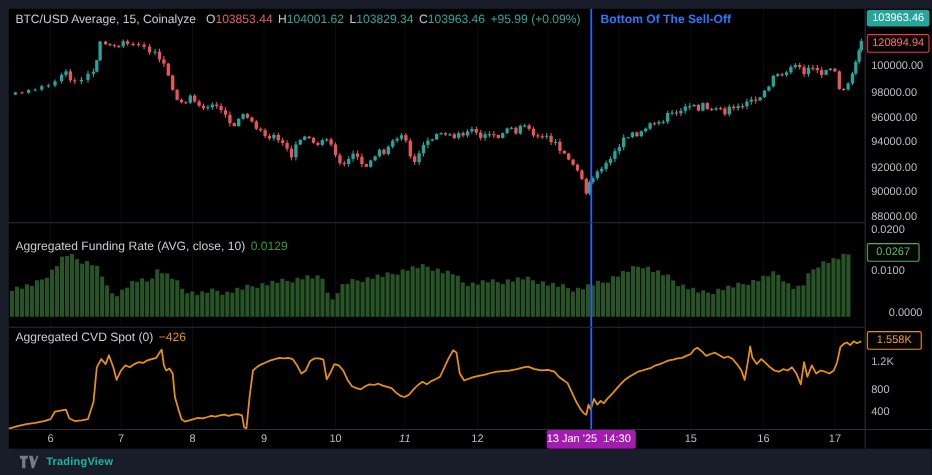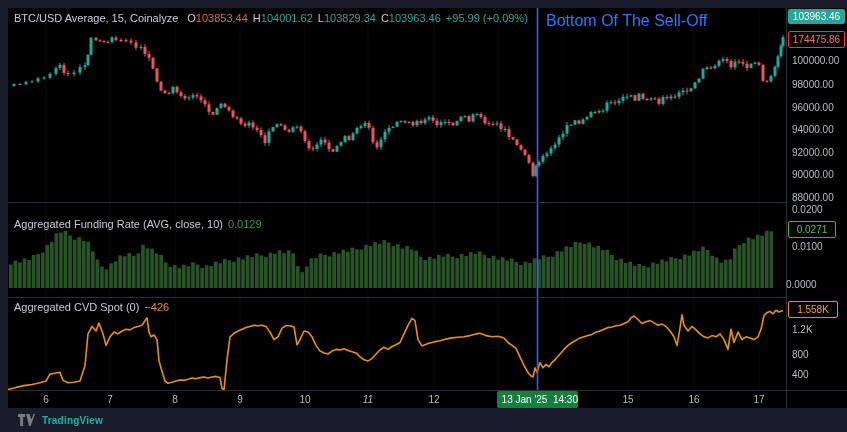--- a/index.html
+++ b/index.html
@@ -10,30 +10,30 @@
   .pane-header{position:absolute;left:14px;font-size:11px;line-height:13px;color:#C9CCD4;z-index:3;white-space:pre;}
   #hdr1{top:12px;}
   #hdr2{top:206px;margin-top:12px;}
   #hdr3{top:301px;}
   .hgap{display:inline-block;width:9px;}
   .sgap{display:inline-block;width:5px;}
   .val-up{color:#2EA89B;}
   .val-down{color:#E0606A;}
   .val-green{color:#2F9E41;}
   .val-orange{color:#E8920C;}
-  .annotation{position:absolute;left:546px;top:12px;font-size:16px;font-weight:400;color:#2979FF;z-index:3;}
+  .annotation{position:absolute;left:546px;top:12px;font-size:11px;font-weight:700;color:#2979FF;z-index:3;}
   .tick{position:absolute;font-size:10px;line-height:12px;color:#B8BCC4;z-index:1;}
   .badge{position:absolute;left:788px;height:15px;line-height:15px;font-size:10px;text-align:center;
          border-radius:2px;z-index:4;white-space:pre;}
   .badge-teal{top:9px;width:57px;background:#26A69A;color:#FFFFFF;}
   .badge-redline{top:31px;width:55px;border:1px solid #F23645;color:#F8716B;background:rgba(5,5,5,.9);}
   .badge-greenline{top:221px;width:46px;border:1px solid #4CAF50;color:#5BBF60;background:rgba(5,5,5,.9);}
   .badge-orangeline{top:301px;width:48px;border:1px solid #E8920C;color:#EFA12B;background:rgba(5,5,5,.9);}
-  .time-badge{position:absolute;left:497px;top:391px;width:81px;height:17px;line-height:17px;background:#15803d;
-              color:#FFFFFF;font-size:10px;text-align:right;border-radius:2px;z-index:4;white-space:pre;}
+  .time-badge{position:absolute;left:497px;top:391px;width:81px;height:17px;line-height:17px;background:#a21caf;
+              color:#FFFFFF;font-size:10px;text-align:left;border-radius:2px;z-index:4;white-space:pre;}
   .footer{position:absolute;left:0;top:408px;width:847px;height:24px;background:#181D29;display:flex;
           align-items:center;padding-left:18px;box-sizing:border-box;gap:7px;z-index:5;}
   .footer-brand{font-size:10px;font-weight:600;color:#14b8a6;letter-spacing:.2px;}
   .axis-zone{position:absolute;z-index:2;}
 </style>
 </head>
 <body>
 
 <div class="stage">
   <div class="surface"></div>
@@ -617,41 +617,41 @@
       <div class="tick" style="left: 6px; top: 24px;">102000.00</div>
       <div class="tick" style="left: 6px; top: 47px;">100000.00</div>
       <div class="tick" style="left: 6px; top: 71px;">98000.00</div>
       <div class="tick" style="left: 6px; top: 94px;">96000.00</div>
       <div class="tick" style="left: 6px; top: 116px;">94000.00</div>
       <div class="tick" style="left: 6px; top: 139px;">92000.00</div>
       <div class="tick" style="left: 6px; top: 161px;">90000.00</div>
       <div class="tick" style="left: 6px; top: 184px;">88000.00</div>
       <div class="tick" style="left: 6px; top: 196px;">0.0200</div>
       <div class="tick" style="left: 6px; top: 233px;">0.0100</div>
-      <div class="tick" style="left: 0; top: 271px;">0.0000</div>
+      <div class="tick" style="left: 22px; top: 271px;">0.0000</div>
       <div class="tick" style="left: 6px; top: 316px;">1.2K</div>
       <div class="tick" style="left: 6px; top: 341px;">800</div>
       <div class="tick" style="left: 6px; top: 361px;">400</div>
     </div>
   <div id="time-axis" class="axis-zone" style="left:8px;top:390px;width:839px;height:18px;">
       <div class="tick" style="left: 38px; top: 4px; transform: translateX(-50%);">6</div>
       <div class="tick" style="left: 102px; top: 4px; transform: translateX(-50%);">7</div>
       <div class="tick" style="left: 167px; top: 4px; transform: translateX(-50%);">8</div>
       <div class="tick" style="left: 232px; top: 4px; transform: translateX(-50%);">9</div>
       <div class="tick" style="left: 297px; top: 4px; transform: translateX(-50%);">10</div>
       <div class="tick" style="left: 360px; top: 4px; transform: translateX(-50%); font-style: italic;">11</div>
       <div class="tick" style="left: 426px; top: 4px; transform: translateX(-50%);">12</div>
       <div class="tick" style="left: 620px; top: 4px; transform: translateX(-50%);">15</div>
       <div class="tick" style="left: 686px; top: 4px; transform: translateX(-50%);">16</div>
       <div class="tick" style="left: 751px; top: 4px; transform: translateX(-50%);">17</div>
     </div>
 
   <div class="badge badge-teal">103963.46</div>
-  <div class="badge badge-redline">174475.86</div>
-  <div class="badge badge-greenline">0.0271</div>
+  <div class="badge badge-redline">120894.94</div>
+  <div class="badge badge-greenline">0.0267</div>
   <div class="badge badge-orangeline">1.558K</div>
   <div class="time-badge">13 Jan '25  14:30</div>
 
   <div class="footer">
     <svg width="17" height="12" viewBox="0 0 17 12">
       <path d="M0 0 h7.2 v3 h-2.1 v9 h-3 V3 H0 z" fill="#787B86"></path>
       <path d="M8.2 0 h3.3 l2 5.6 L15.4 0 H17 l-4.3 12 h-1.7 z" fill="#787B86"></path>
     </svg>
     <span class="footer-brand">TradingView</span>
   </div>

